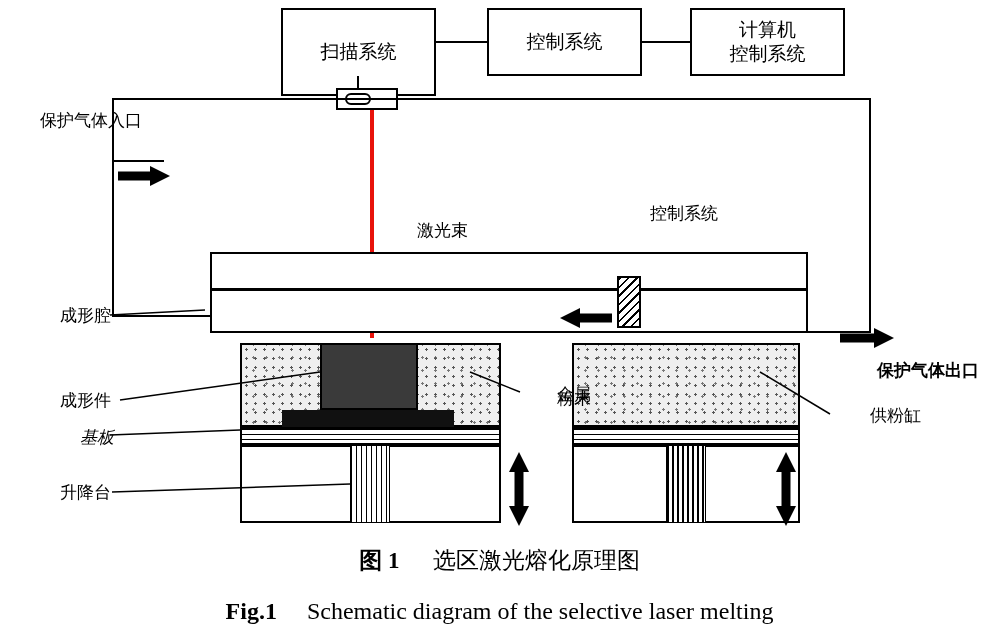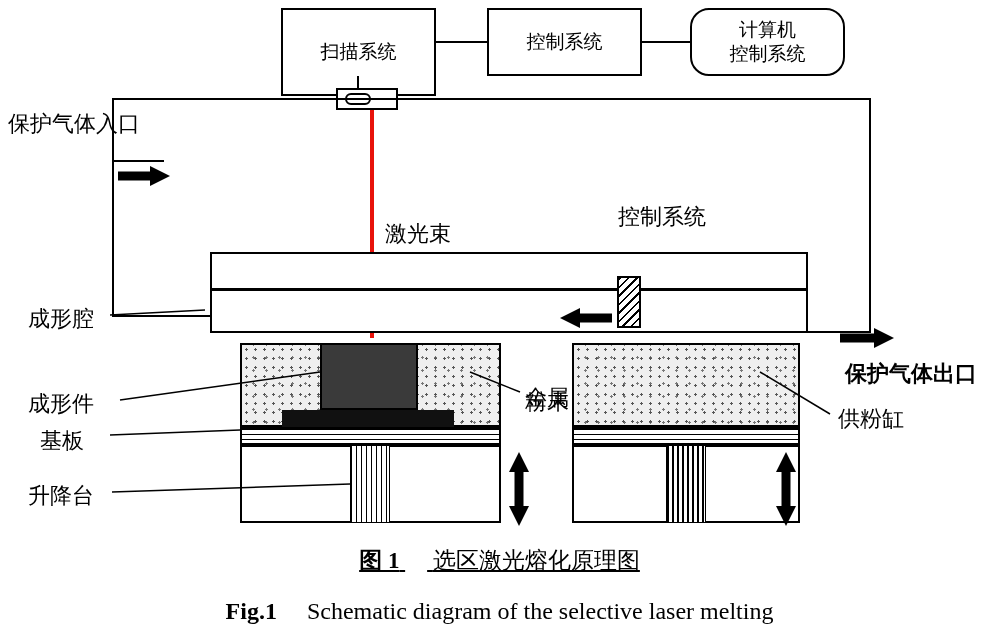--- a/index.html
+++ b/index.html
@@ -26,39 +26,39 @@
     align-items: center;
     justify-content: center;
     text-align: center;
     font-size: 19px;
     line-height: 1.25;
     font-family: "Liberation Sans", sans-serif;
     box-sizing: border-box;
   }
   .lbl {
     position: absolute;
-    font-size: 22px;
+    font-size: 17px;
     line-height: 1.25;
     white-space: nowrap;
     font-family: "Liberation Sans", sans-serif;
+    margin-left: 32px;
   }
   .line {
     position: absolute;
     background: #000;
   }
   .hline { height: 2px; }
   .vline { width: 2px; }
   .thinline { background: #000; }
   .caption-cn {
     position: absolute;
     width: 100%;
     text-align: center;
     font-size: 23px;
     font-family: "Liberation Serif", serif;
-    text-decoration: underline;
   }
   .caption-cn b { font-family: "Liberation Serif", serif; }
   .caption-en {
     position: absolute;
     width: 100%;
     text-align: center;
     font-size: 24px;
     font-family: "Liberation Serif", serif;
   }
   .laser {
@@ -130,21 +130,21 @@
 <div id="page">
 
   <div class="box" style="left:281px; top:8px; width:155px; height:88px;">
     <span>扫描系统</span>
   </div>
 
   <div class="box" style="left:487px; top:8px; width:155px; height:68px;">
     <span>控制系统</span>
   </div>
 
-  <div class="box" style="left:690px; top:8px; width:155px; height:68px; white-space:pre-line;border-radius:19px;">
+  <div class="box" style="left:690px; top:8px; width:155px; height:68px; white-space:pre-line;">
     <span>计算机
 控制系统</span>
   </div>
 
   <div class="line hline" style="left:436px; top:41px; width:51px;"></div>
   <div class="line hline" style="left:642px; top:41px; width:48px;"></div>
 
   <div class="plainbox" style="left:336px; top:88px; width:62px; height:22px;"></div>
   <div class="plainbox" style="left:345px; top:93px; width:26px; height:12px; border-radius:6px;"></div>
   <div class="line vline" style="left:357px; top:76px; height:13px;"></div>
@@ -236,21 +236,21 @@
   </div>
 
   <div class="lbl" style="left:28px; top:305px;">
     <span>成形腔</span>
   </div>
 
   <div class="lbl" style="left:28px; top:390px;">
     <span>成形件</span>
   </div>
 
-  <div class="lbl" style="left:40px; top:427px;">
+  <div class="lbl" style="left:48px; top:427px;font-style:italic;">
     <span>基板</span>
   </div>
 
   <div class="lbl" style="left:28px; top:482px;">
     <span>升降台</span>
   </div>
 
   <div class="lbl" style="left:525px; top:384px;">
     <span>金属</span>
   </div>

